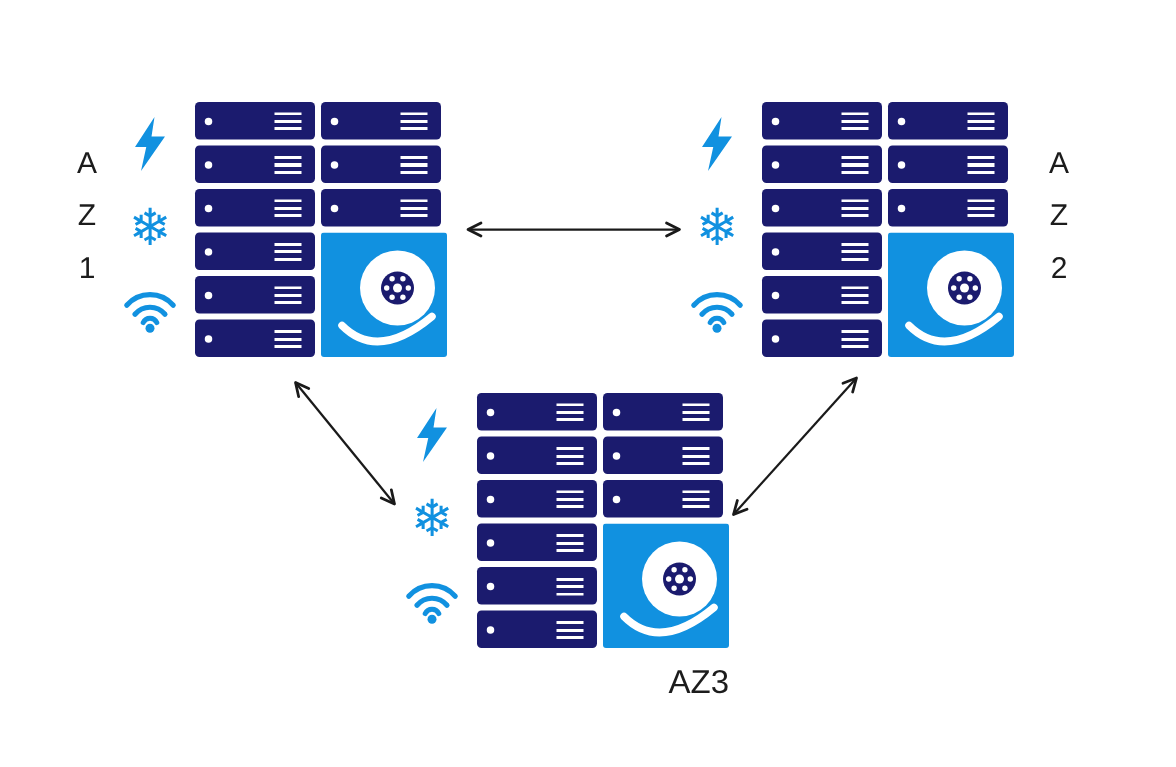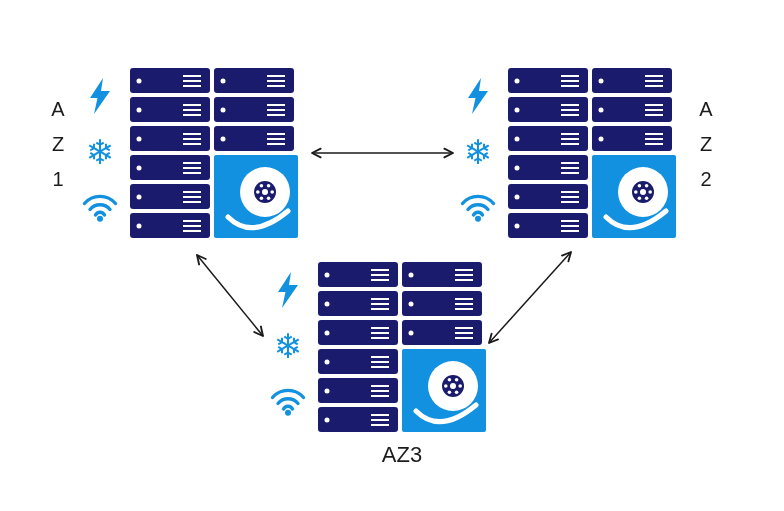--- a/index.html
+++ b/index.html
@@ -20,21 +20,21 @@
   .zone-az1{left:46px;top:68px;}
   .zone-az2{left:448px;top:68px;}
   .zone-az3{left:258px;top:262px;display:block;}
   .zrow{display:flex;align-items:flex-start;}
 
   .vlabel{
     width:24px;height:170px;display:flex;flex-direction:column;justify-content:center;
     align-items:center;font-size:20px;line-height:35px;padding-bottom:18px;box-sizing:border-box;
   }
   .hlabel{
-    margin-left:60px;width:168px;text-align:center;font-size:22px;margin-top:10px;
+    margin-left:60px;width:168px;text-align:right;font-size:22px;margin-top:10px;
   }
 
   .iconcol{
     width:44px;height:170px;margin:0 8px;display:flex;flex-direction:column;
     justify-content:space-between;align-items:center;padding:10px 0 16px;box-sizing:border-box;
   }
   .flake{font-size:34px;line-height:36px;color:var(--accent);}
 
   .rack{display:flex;gap:4px;}
   .col{display:flex;flex-direction:column;gap:4px;}

